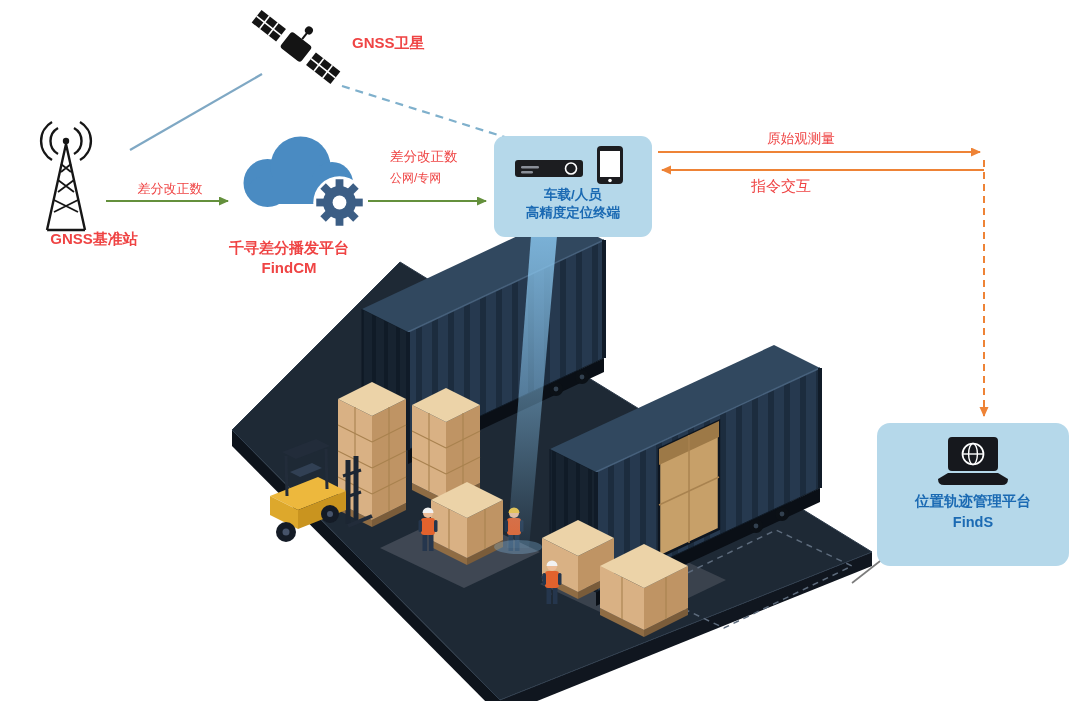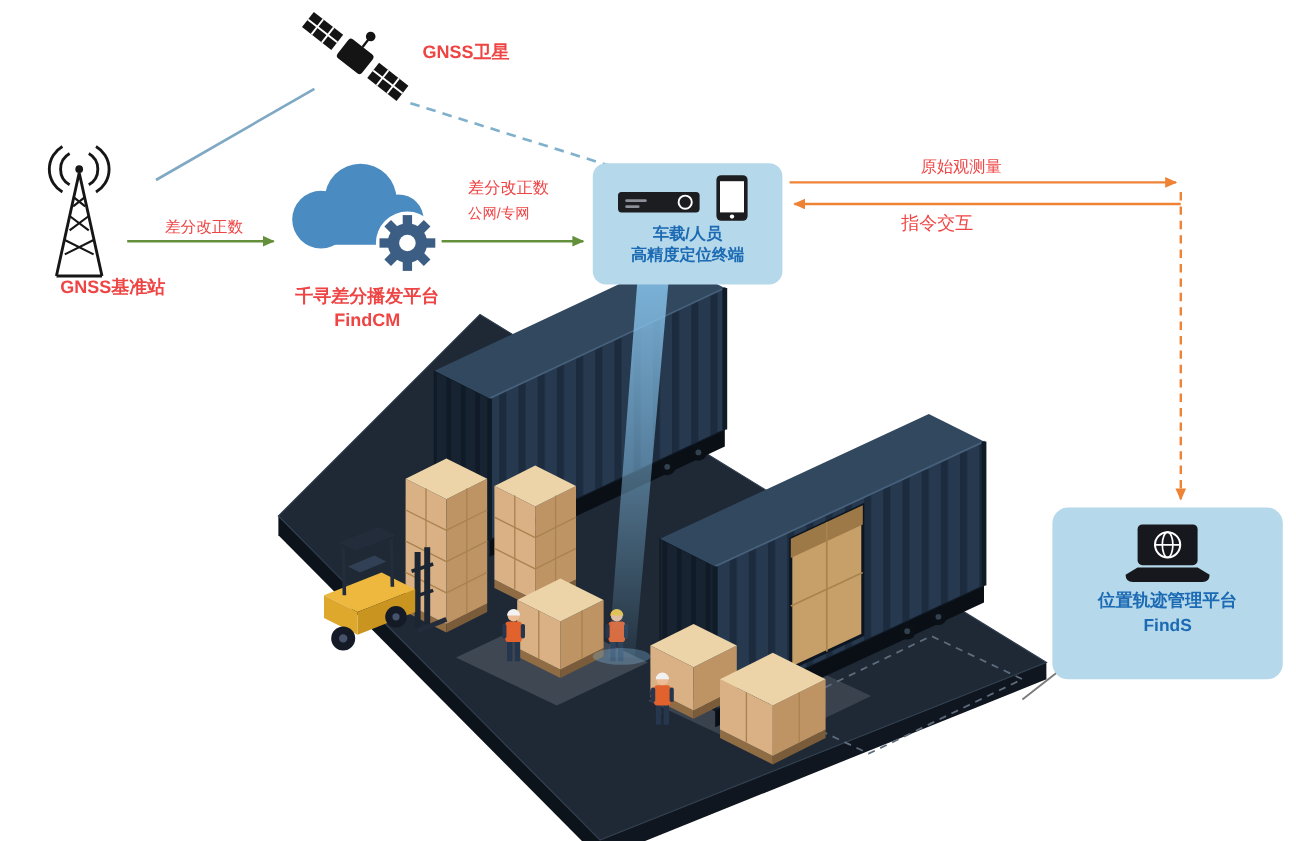--- a/index.html
+++ b/index.html
@@ -5,21 +5,21 @@
   * { margin:0; padding:0; box-sizing:border-box; }
   html,body { background:#ffffff; }
   #canvas {
     position:relative; width:1080px; height:701px; background:#ffffff;
     font-family:"Liberation Sans","DejaVu Sans",sans-serif; overflow:hidden;
   }
   #scene-svg { position:absolute; left:0; top:0; z-index:1; }
   .label { position:absolute; color:#ef4444; white-space:nowrap; z-index:3; }
   #lbl-sat   { left:352px; top:34px;  font-size:15px; font-weight:700; }
   #lbl-base  { left:21px;  top:230px; width:146px; text-align:center; font-size:15px; font-weight:700; }
-  #lbl-cloud { left:223px; top:238px; width:166px; text-align:center; font-size:15px; font-weight:700; line-height:1.3; }
+  #lbl-cloud { left:206px; top:238px; width:166px; text-align:center; font-size:15px; font-weight:700; line-height:1.3; }
   #lbl-flow1 { left:108px; top:180px; width:124px; text-align:center; font-size:13px; }
   #lbl-flow2a{ left:390px; top:148px; font-size:13.5px; }
   #lbl-flow2b{ left:390px; top:170px; font-size:12px; }
   #lbl-pos   { left:742px; top:130px; width:118px; text-align:center; font-size:13.5px; }
   #lbl-cmd   { left:722px; top:177px; width:118px; text-align:center; font-size:15px; }
   .bubble {
     position:absolute; background:#b5d8ea; border-radius:11px;
     display:flex; flex-direction:column; align-items:center; z-index:2;
   }
   .bubble-text { color:#1b6ab3; font-weight:700; text-align:center; }

